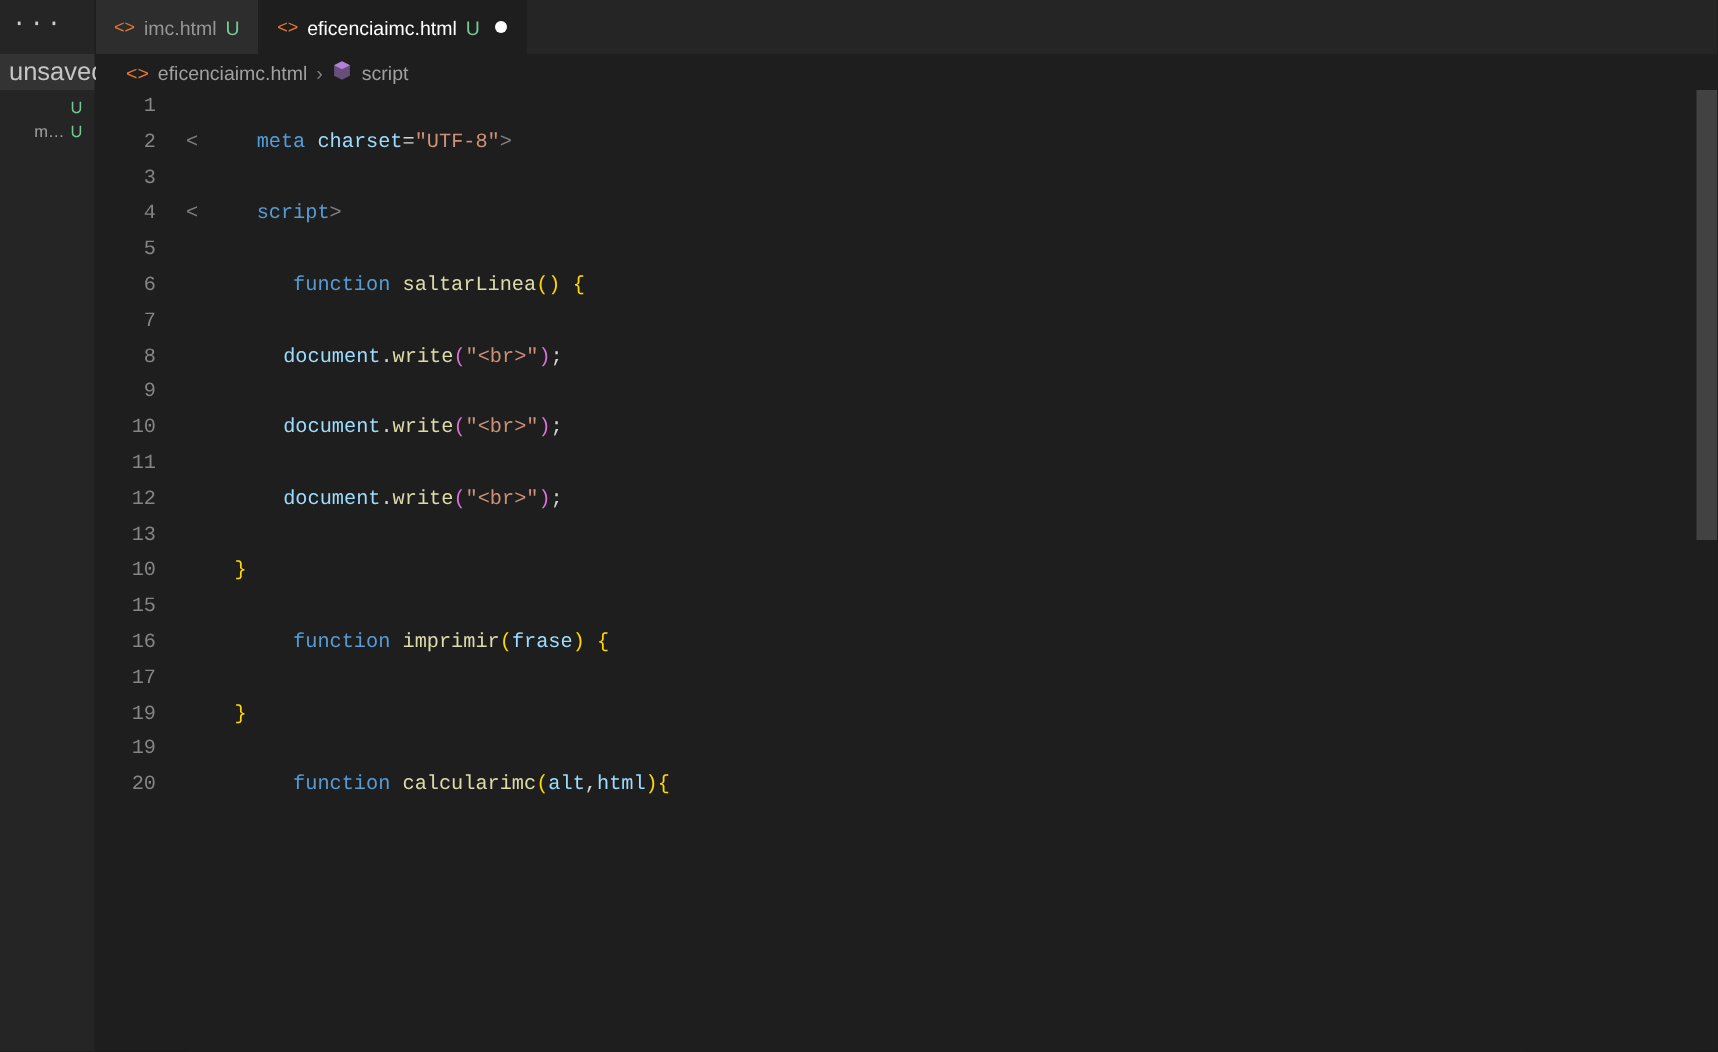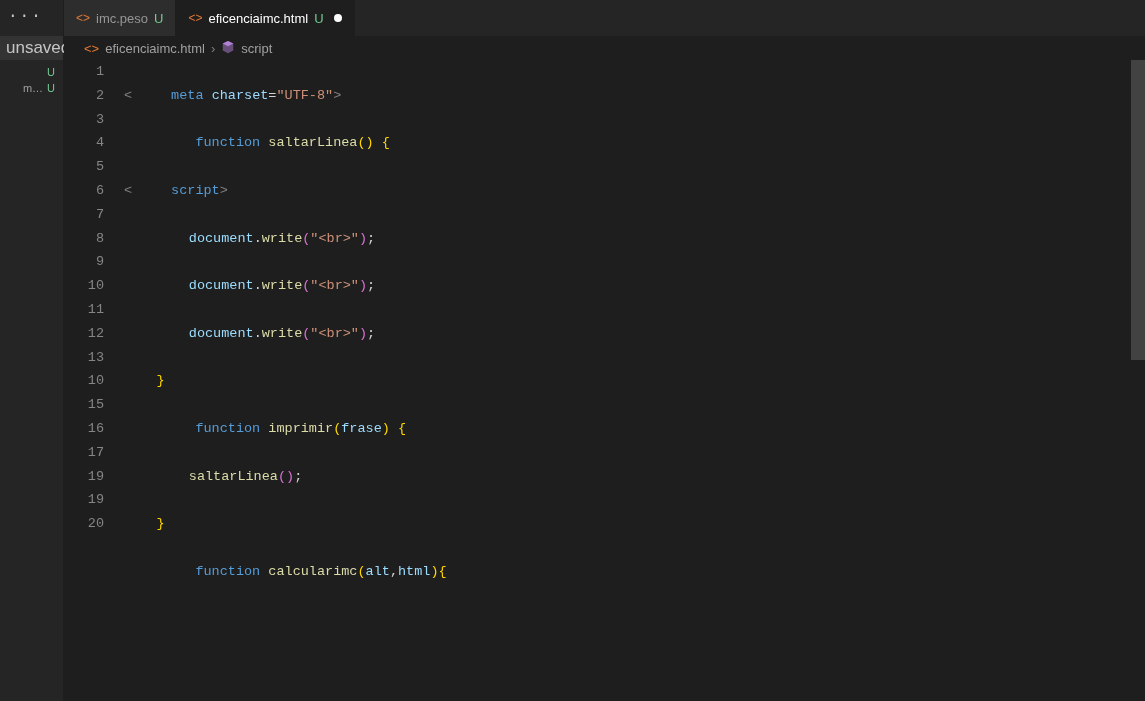--- a/index.html
+++ b/index.html
@@ -150,21 +150,21 @@
         <span>m…</span>
         <span class="u-badge">U</span>
       </div>
     </div>
   </div>
 
   <div class="main">
     <div class="tabbar">
       <div class="tab">
         <span class="tab-icon">&lt;&gt;</span>
-        <span>imc.peso</span>
+        <span>imc.html</span>
         <span class="u-badge">U</span>
       </div>
       <div class="tab active">
         <span class="tab-icon">&lt;&gt;</span>
         <span>eficenciaimc.html</span>
         <span class="u-badge">U</span>
         <span class="dirty-dot"></span>
       </div>
     </div>
 
@@ -199,28 +199,27 @@
           <div>10</div>
           <div>15</div>
           <div>16</div>
           <div>17</div>
           <div>19</div>
           <div>19</div>
           <div>20</div>
         </div>
       <div class="code">
 <div class="line"><span class="gy">&lt;</span><span class="bl">meta</span> <span class="lb">charset</span><span class="pn">=</span><span class="str">"</span><span class="str">UTF-8</span><span class="str">"</span><span class="gy">&gt;</span></div>
+<div class="line"><span class="gy">&lt;</span><span class="bl">script</span><span class="gy">&gt;</span></div>
 <div class="line">    <span class="bl">function</span> <span class="fn">saltarLinea</span><span class="ylp">()</span><span class="ylp"> {</span></div>
-<div class="line"><span class="gy">&lt;</span><span class="bl">script</span><span class="gy">&gt;</span></div>
 <div class="line">        <span class="lb">document</span><span class="pn">.</span><span class="fn">write</span><span class="pkp">(</span><span class="str">"&lt;br&gt;"</span><span class="pkp">)</span><span class="pn">;</span></div>
 <div class="line">        <span class="lb">document</span><span class="pn">.</span><span class="fn">write</span><span class="pkp">(</span><span class="str">"&lt;br&gt;"</span><span class="pkp">)</span><span class="pn">;</span></div>
 <div class="line">        <span class="lb">document</span><span class="pn">.</span><span class="fn">write</span><span class="pkp">(</span><span class="str">"&lt;br&gt;"</span><span class="pkp">)</span><span class="pn">;</span></div>
 <div class="line">    <span class="ylp">}</span></div>
 <div class="line">    <span class="bl">function</span> <span class="fn">imprimir</span><span class="ylp">(</span><span class="lb">frase</span><span class="ylp">)</span><span class="ylp"> {</span></div>
-<div class="line">        <span class="fn">saltarLinea</span><span class="pkp">(</span><span class="pkp">)</span><span class="pn">;</span></div>
 <div class="line">    <span class="ylp">}</span></div>
 <div class="line">    <span class="bl">function</span> <span class="fn">calcularimc</span><span class="ylp">(</span><span class="lb">alt</span><span class="pn">,</span><span class="lb">html</span><span class="ylp">)</span><span class="ylp">{</span></div>
 
 
 
 
 
 
 
       </div>

